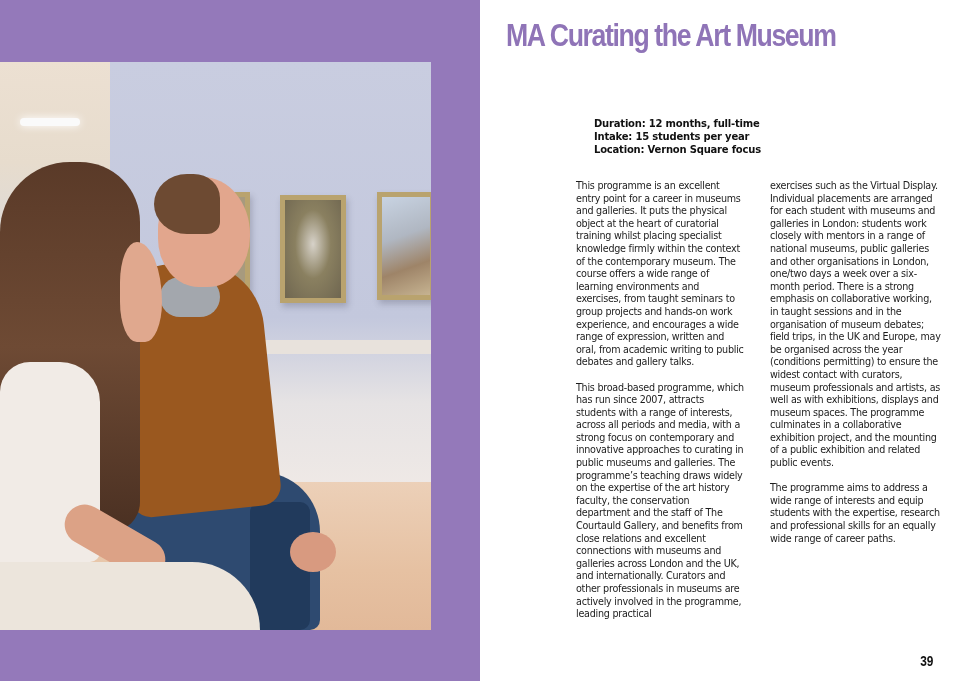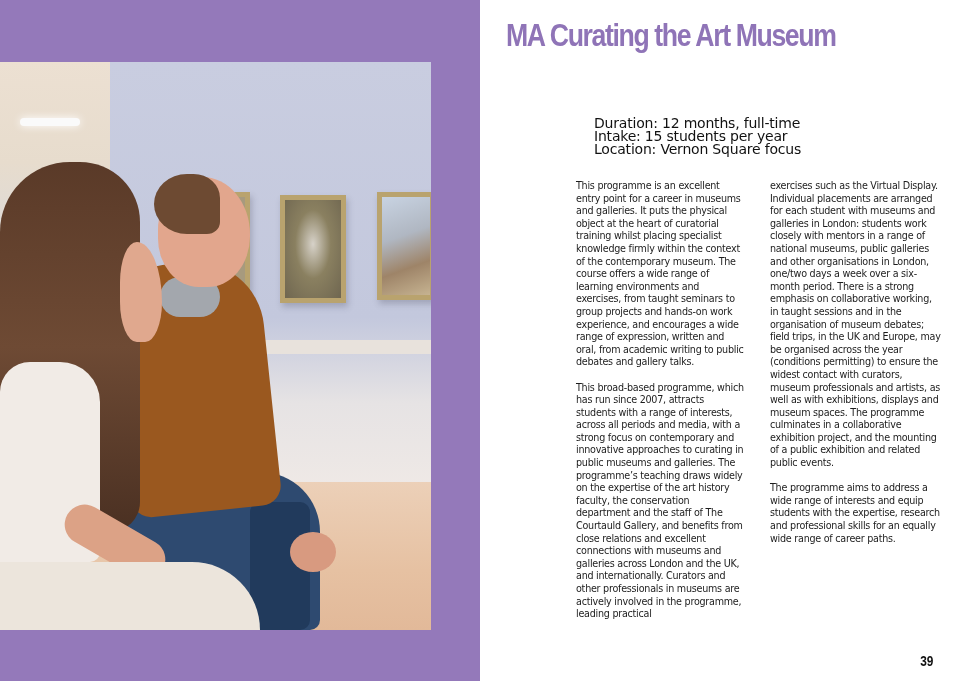--- a/index.html
+++ b/index.html
@@ -98,22 +98,22 @@
 
   .title {
     position: absolute; left: 506px; top: 18px;
     font-family: "Liberation Sans", sans-serif; font-weight: bold;
     font-size: 31px; letter-spacing: -1.6px; color: #8f74b7;
     transform: scaleX(0.86); transform-origin: left center;
     white-space: nowrap;
   }
   .facts {
     position: absolute; left: 594px; top: 117px;
-    font-family: "DejaVu Sans", sans-serif; font-weight: normal;
-    font-size: 14px; line-height: 13px; color: #111;
+    font-family: "DejaVu Sans", sans-serif; font-weight: bold;
+    font-size: 10px; line-height: 13px; color: #111;
   }
   .facts div { white-space: nowrap; letter-spacing: -0.2px; }
   .col {
     position: absolute; top: 180px; width: 168px;
     font-family: "DejaVu Sans", sans-serif;
     font-size: 9.6px; line-height: 12.6px; color: #1c1c1c;
     letter-spacing: -0.25px;
   }
   .col.c1 { left: 576px; }
   .col.c2 { left: 770px; width: 172px; }

